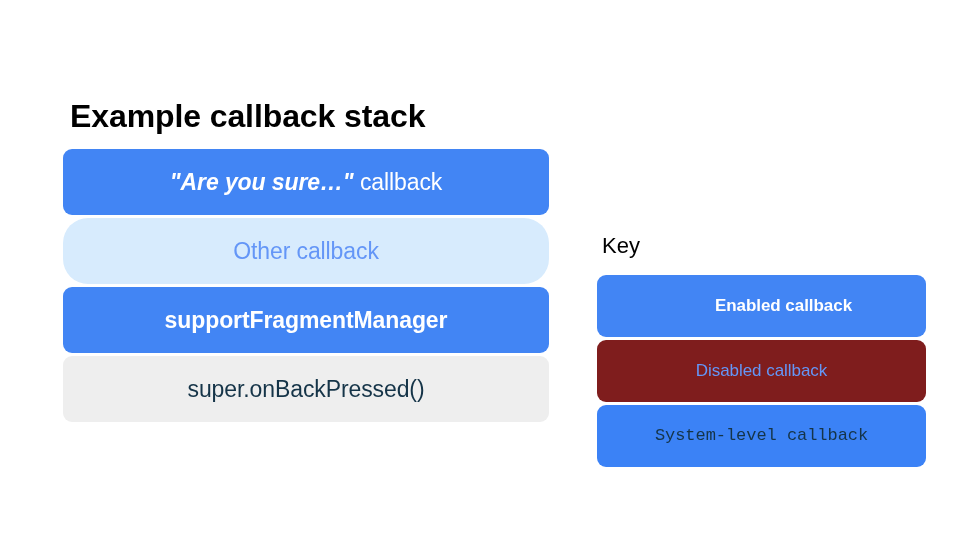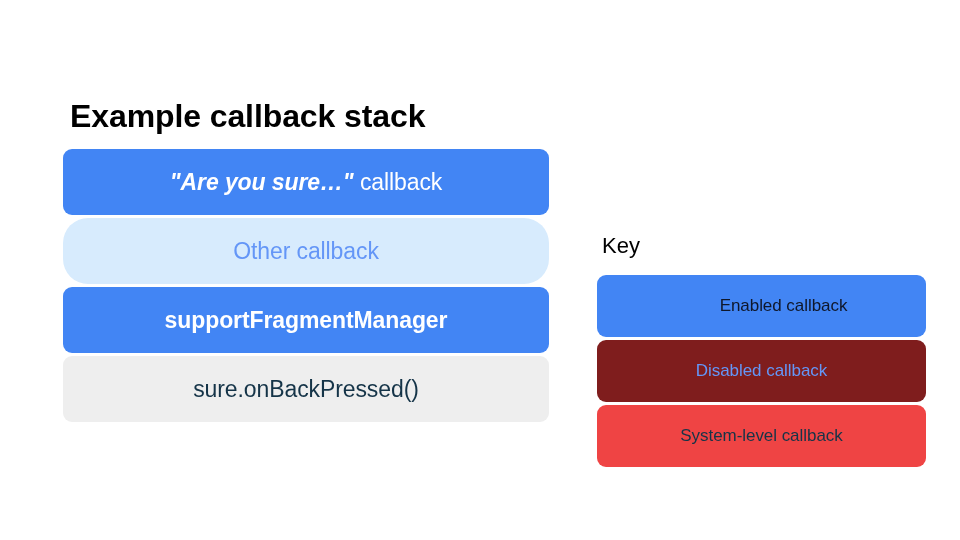--- a/index.html
+++ b/index.html
@@ -113,26 +113,26 @@
     white-space: nowrap;
   }
 
   .key-label {
     font-size: 17px;
     line-height: 22px;
     letter-spacing: -0.05px;
   }
 
   .key-bar.enabled        { background: #4285F4; }
-  .key-bar.enabled  .key-label { color: #0f172a; font-weight: 400; margin-left: 44px; }
+  .key-bar.enabled  .key-label { color: #ffffff; font-weight: 700; margin-left: 44px; }
 
   .key-bar.disabled       { background: #7f1d1d; }
   .key-bar.disabled .key-label { color: #6496F7; font-weight: 400; }
 
-  .key-bar.system         { background: #ef4444; }
+  .key-bar.system         { background: #3b82f6; font-family: Liberation Mono, monospace; }
   .key-bar.system   .key-label { color: #153448; font-weight: 400; }
 </style>
 </head>
 <body>
 
 <div class="canvas">
 
   <section class="stack-panel">
     <h1 class="panel-title">Example callback stack</h1>
 
@@ -145,21 +145,21 @@
       <div class="bar disabled">
         <span class="bar-label">Other callback</span>
       </div>
 
 
       <div class="bar enabled">
         <span class="bar-label">supportFragmentManager</span>
       </div>
 
       <div class="bar system">
-        <span class="bar-label">sure.onBackPressed()</span>
+        <span class="bar-label">super.onBackPressed()</span>
       </div>
 
     </div>
   </section>
 
   <section class="key-panel">
     <h2 class="key-title">Key</h2>
 
     <div class="key-list">
 

